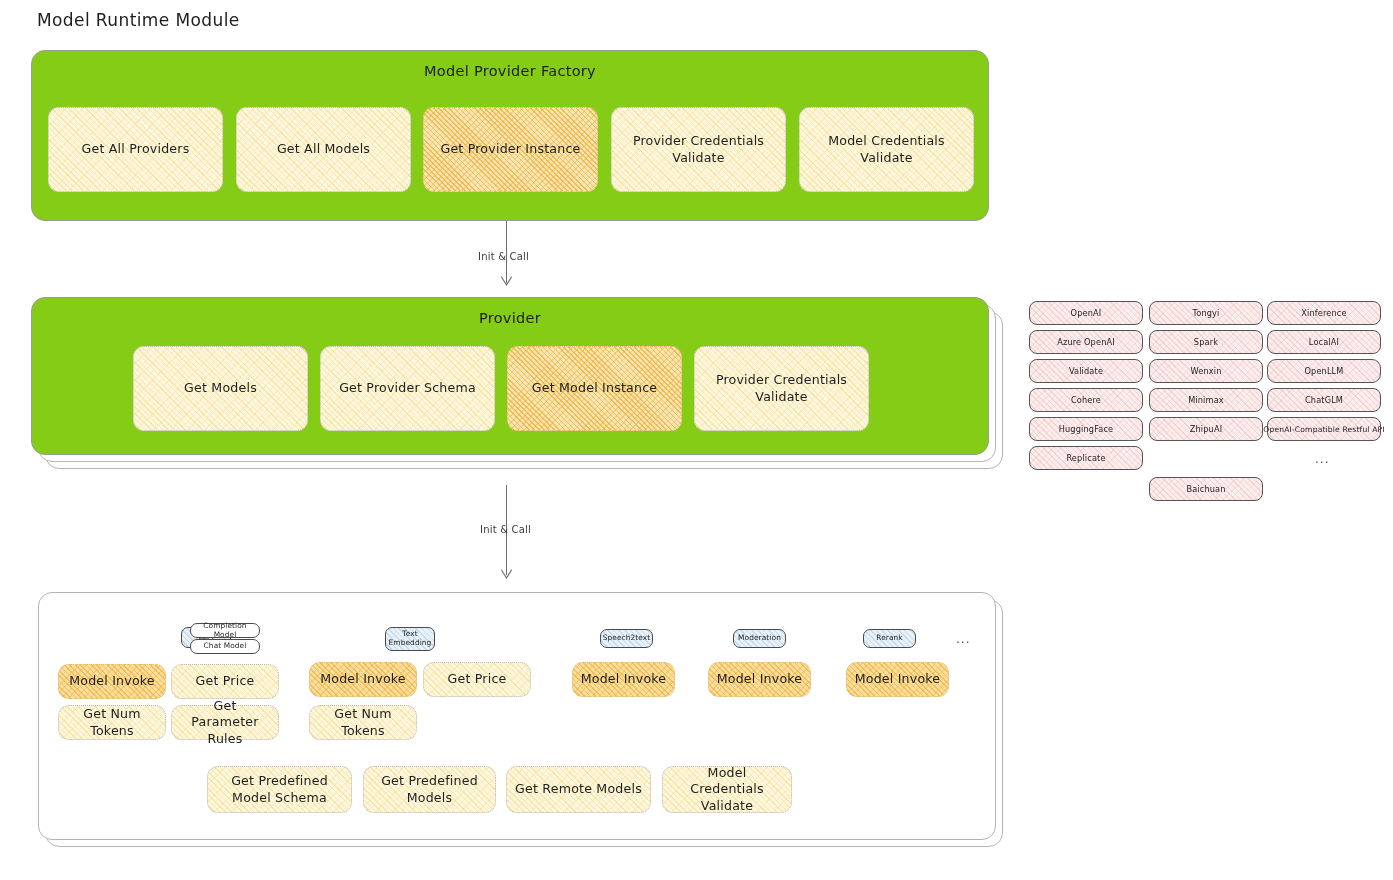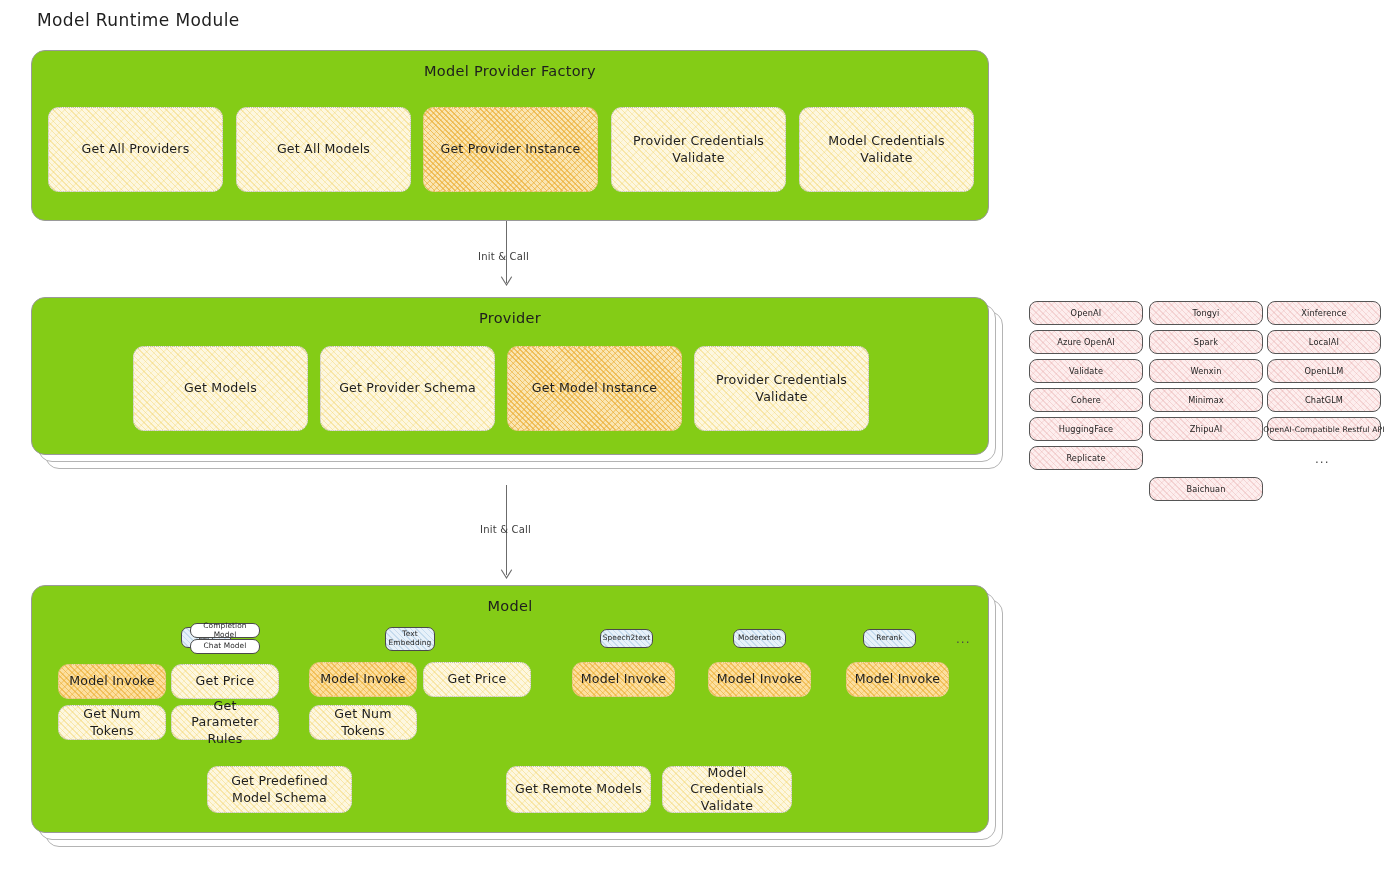--- a/index.html
+++ b/index.html
@@ -262,23 +262,20 @@
   <div class="abs ellipsis-dots" style="left:1311px; top:452px;">...</div>
 
   <div class="abs arrow-line" style="left:502px; top:485px; height:90px;"></div>
   <svg class="abs arrow-head" style="left:495px; top:565px;" width="16" height="16" viewBox="0 0 16 16">
     <path d="M2.5 5 L7.5 13 L12.5 5" fill="none" stroke="#6b6b6b" stroke-width="1.1" stroke-linecap="round"></path>
   </svg>
   <div class="abs arrow-label" style="left:476px; top:524px;">Init &amp; Call</div>
 
   <div class="abs card-shadowlayer" style="left:41px; top:599px; width:958px; height:248px;"></div>
   <div class="abs card-shadowlayer" style="left:34px; top:592px; width:958px; height:248px;"></div>
-  <div class="abs card" style="left:27px; top:585px; width:958px; height:248px;">
-    <div class="card-title">Model</div>
-  </div>
 
   <div class="abs badge blue" style="left:130px; top:627px; width:50px; height:21px;margin-left:47px;">
     <span>LLM</span>
   </div>
   <div class="abs badge white" style="left:186px; top:623px; width:70px; height:15px;">
     <span>Completion Model</span>
   </div>
   <div class="abs badge white" style="left:186px; top:639px; width:70px; height:15px;">
     <span>Chat Model</span>
   </div>
@@ -329,20 +326,23 @@
   </div>
   <div class="abs hbox mid" style="left:842px; top:662px; width:103px; height:35px;">
     <span>Model Invoke</span>
   </div>
 
   <div class="abs ellipsis-dots" style="left:952px; top:632px;">...</div>
 
   <div class="abs hbox light" style="left:203px; top:766px; width:145px; height:47px;">
     <span>Get Predefined Model Schema</span>
   </div>
+  <div class="abs hbox light" style="left:359px; top:766px; width:133px; height:47px;">
+    <span>Get Predefined Models</span>
+  </div>
   <div class="abs hbox light" style="left:502px; top:766px; width:145px; height:47px;">
     <span>Get Remote Models</span>
   </div>
   <div class="abs hbox light" style="left:658px; top:766px; width:130px; height:47px;">
     <span>Model Credentials Validate</span>
   </div>
 
 </div>
 
 </body></html>

